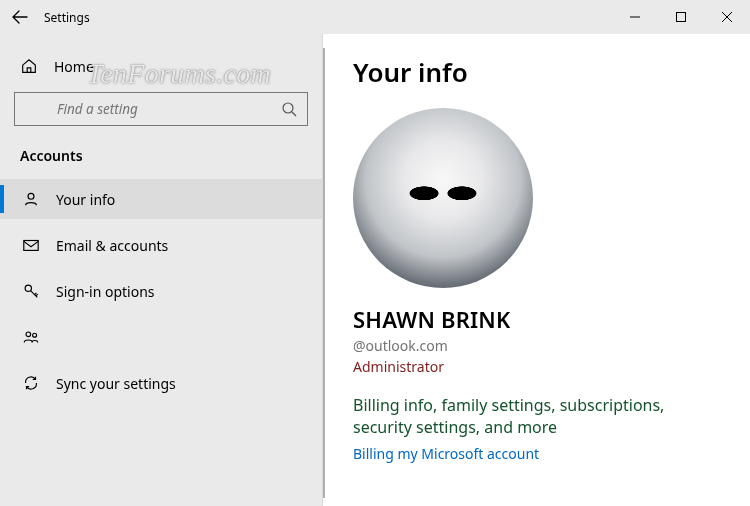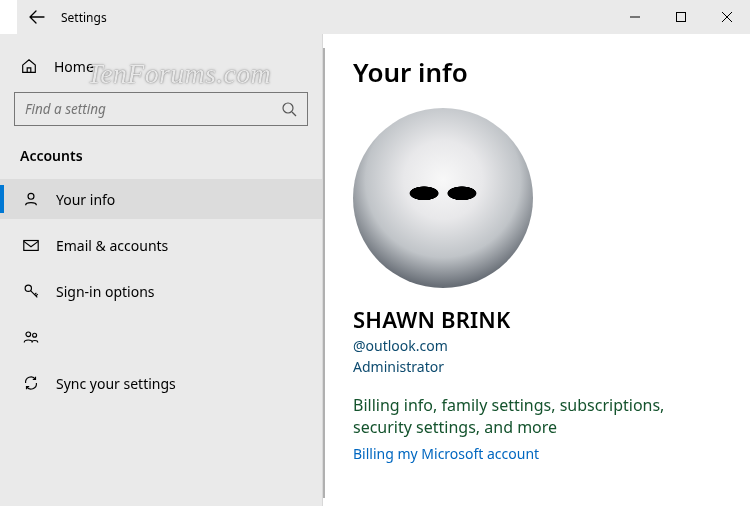--- a/index.html
+++ b/index.html
@@ -1,48 +1,48 @@
 <!DOCTYPE html>
 <html><head>
   <meta charset="utf-8">
   <style>
     * { margin: 0; padding: 0; box-sizing: border-box; font-family: "Segoe UI", system-ui, -apple-system, sans-serif; }
     html, body { width: 750px; height: 506px; overflow: hidden; background: #fff; }
     .window { display: flex; flex-direction: column; width: 100%; height: 100%; }
-    .titlebar { display: flex; align-items: center; height: 34px; background: #eaeaea; margin-left: 17px; }
+    .titlebar { display: flex; align-items: center; height: 34px; background: #eaeaea; }
     .tb-back { width: 40px; display: flex; align-items: center; justify-content: center; }
     .tb-back svg { width: 16px; height: 16px; }
     .tb-title { font-size: 12px; color: #000; padding-left: 4px; }
     .tb-controls { margin-left: auto; display: flex; }
     .tb-btn { width: 46px; height: 34px; display: flex; align-items: center; justify-content: center; }
     .tb-btn svg { width: 10px; height: 10px; }
     .body { display: flex; flex: 1; min-height: 0; }
 
     .sidebar { width: 322px; background: #eaeaea; display: flex; flex-direction: column; padding-top: 12px; position: relative; }
     .home-row, .nav-item { display: flex; align-items: center; height: 40px; padding-left: 20px; gap: 16px; font-size: 14px; color: #000; }
     .nav-item { padding-left: 22px; }
     .home-row .icon, .nav-item .icon { width: 18px; height: 18px; display: flex; align-items: center; justify-content: center; }
     .home-row .icon svg, .nav-item .icon svg { width: 18px; height: 18px; stroke: #000; fill: none; stroke-width: 1.3; }
     .search-wrap { margin: 6px 14px 8px 14px; }
     .search { border: 1px solid #777; height: 34px; display: flex; align-items: center; padding: 0 10px; background: #eaeaea; }
-    .search input { flex: 1; border: none; background: transparent; outline: none; font-size: 13.5px; font-style: italic; color: #777; }
+    .search input { flex: 1; border: none; background: transparent; outline: none; font-size: 13.5px; font-style: italic; color: #777; margin-left: 32px; }
     .search .sicon { width: 16px; height: 16px; }
     .category { font-weight: 600; font-size: 14px; padding: 12px 20px 10px; }
     .navlist { display: flex; flex-direction: column; gap: 6px; padding-top: 4px; }
     .nav-item.active { background: #dcdcdc; position: relative; }
     .nav-item.active::before { content: ""; position: absolute; left: 0; top: 6px; bottom: 6px; width: 4px; background: #0078d4; }
 
     .content { flex: 1; padding: 20px 26px 20px 30px; position: relative; overflow: hidden; border-left: 1px solid #d8d8d8; }
     .content-scroll { position: absolute; left: 0; top: 14px; bottom: 8px; width: 2px; background: #b0b0b0; }
     .page-title { font-size: 26px; font-weight: 600; color: #000; margin-bottom: 18px; }
     .avatar { width: 180px; height: 180px; border-radius: 50%; overflow: hidden; margin-bottom: 16px; background: radial-gradient(circle at 50% 40%, #f8f8f8 0%, #e8e8ea 28%, #c0c4c8 55%, #6a7078 75%, #2a323c 100%); position: relative; }
     .avatar::after { content: ""; position: absolute; left: 26%; top: 34%; width: 48%; height: 30%; background: radial-gradient(ellipse at 28% 45%, #000 0%, #000 16%, transparent 17%), radial-gradient(ellipse at 72% 45%, #000 0%, #000 16%, transparent 17%); }
     .username { font-size: 22px; font-weight: 600; letter-spacing: 0.2px; }
-    .user-email { font-size: 14px; color: #0c4a6e; padding-top: 2px; }
-    .user-role { font-size: 14px; color: #0c4a6e; padding-top: 2px; margin-bottom: 18px; }
+    .user-email { font-size: 14px; color: #737373; padding-top: 2px; }
+    .user-role { font-size: 14px; color: #7f1d1d; padding-top: 2px; margin-bottom: 18px; }
     .desc { font-size: 16px; color: #14532d; margin-bottom: 4px; }
     .link { font-size: 14px; color: #0067c0; margin-bottom: 24px; display: inline-block; }
 
     .watermark { position: absolute; left: 87px; top: 58px; font-size: 28px; font-style: italic; color: rgba(255,255,255,0.85); font-family: Georgia, 'Times New Roman', serif; text-shadow: 0 0 3px rgba(0,0,0,0.35), 0 0 1px rgba(0,0,0,0.5); pointer-events: none; z-index: 50; font-weight: 500; letter-spacing: 0.3px; }
   </style>
 </head>
 <body>
 
 <div class="window">
 

